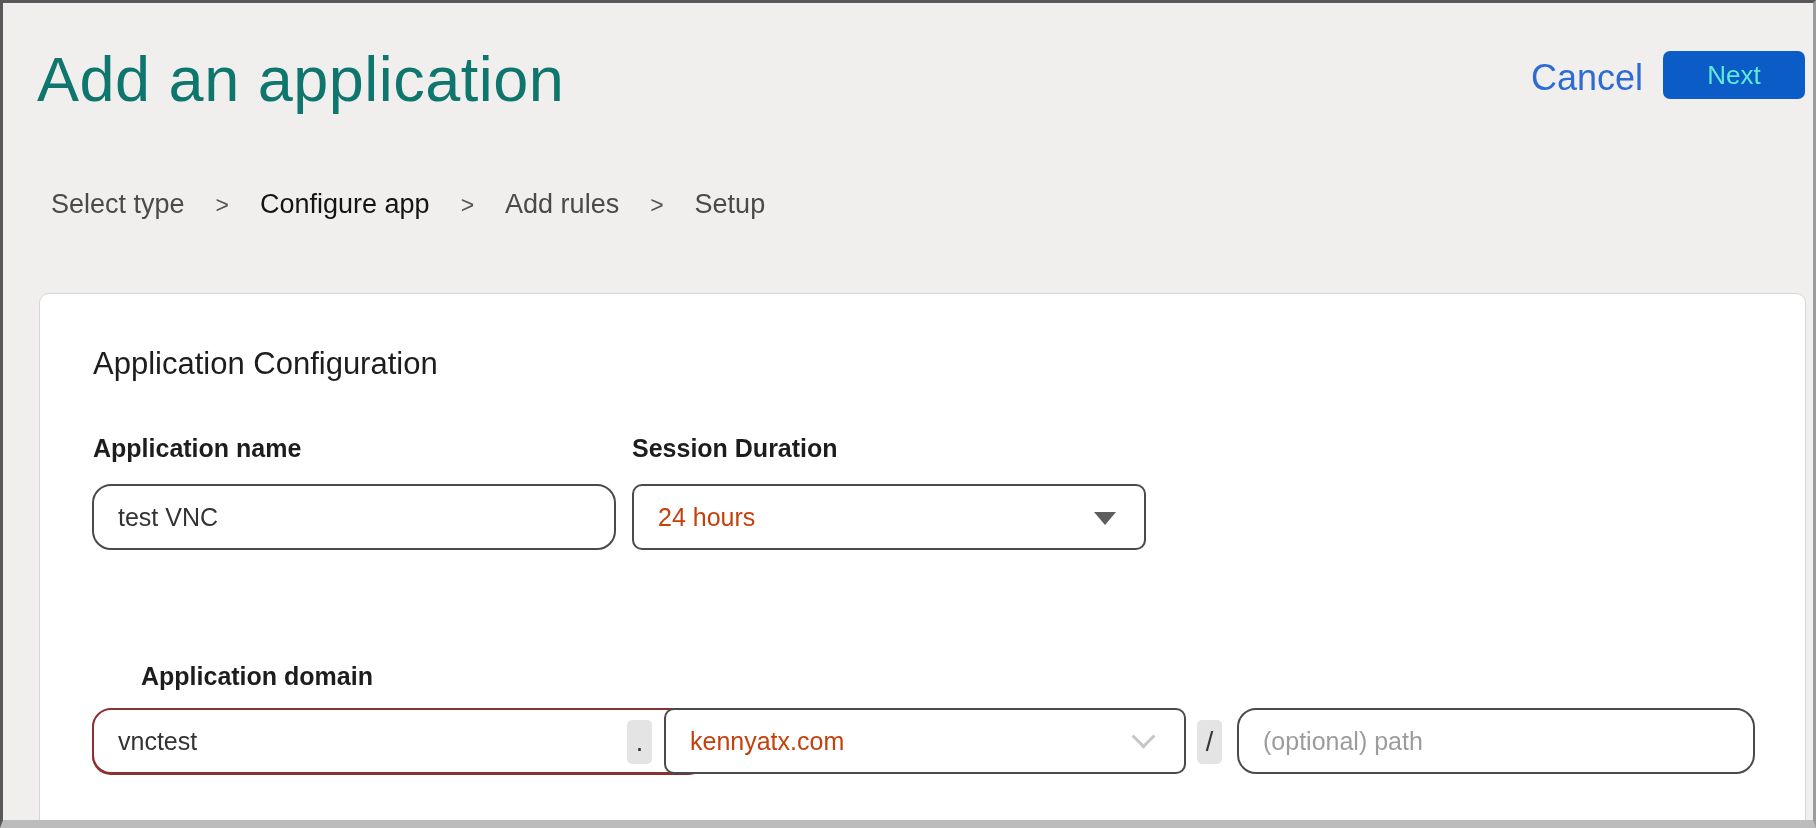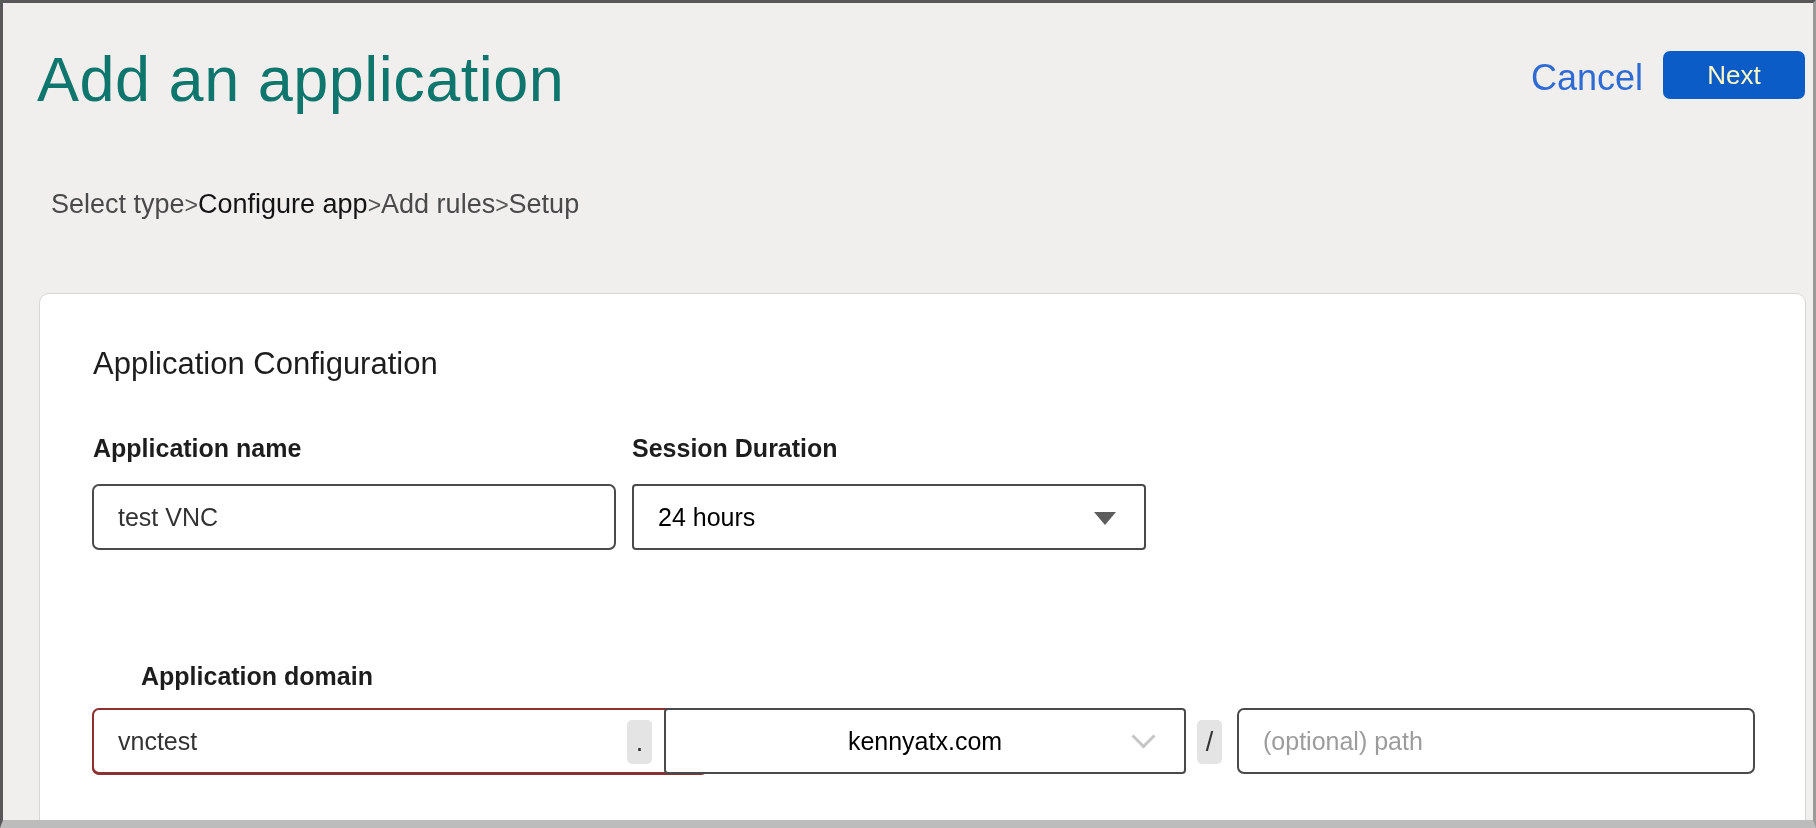--- a/index.html
+++ b/index.html
@@ -42,38 +42,39 @@
     cursor: pointer;
     white-space: nowrap;
   }
   .next-button {
     position: absolute;
     left: 1660px;
     top: 48px;
     width: 142px;
     height: 48px;
     background: #0c5cc7;
-    color: #fef9c3;
+    color: #5eead4;
     border: none;
     border-radius: 7px;
     font-size: 26px;
     font-family: inherit;
     display: flex;
     align-items: center;
     justify-content: center;
     cursor: pointer;
   }
 
   
   .breadcrumb {
     position: absolute;
     left: 48px;
     top: 186px;
     display: flex;
     align-items: baseline;
+    column-gap: 31px;
     font-size: 27px;
     color: #4a4a4a;
     white-space: nowrap;
   }
   .breadcrumb .step { cursor: pointer; }
   .breadcrumb .step.active { font-weight: 400; color: #141414; }
   .breadcrumb .sep { font-size: 23px; color: #555555; }
 
   
   .card {
@@ -103,49 +104,49 @@
     white-space: nowrap;
   }
   .lbl-name    { left: 53px;  top: 140px; }
   .lbl-session { left: 592px; top: 140px; }
   .lbl-domain  { left: 53px;  top: 368px; margin-left: 48px; }
 
   .text-input {
     position: absolute;
     height: 66px;
     border: 2px solid #4a4a4a;
-    border-radius: 7px;
+    border-radius: 19px;
     background: #ffffff;
     font-family: inherit;
     font-size: 25px;
     color: #333333;
     padding: 0 24px;
     outline: none;
   }
   .text-input::placeholder { color: #9c9c9c; opacity: 1; }
 
   .input-name      { left: 52px;   top: 190px; width: 524px; }
   .input-subdomain { left: 52px;   top: 414px; width: 616px; border-color: #8c3131; box-shadow: 0 1px 0 #8c3131; }
   .input-path      { left: 1197px; top: 414px; width: 518px; }
 
   .select-box {
     position: absolute;
     height: 66px;
     border: 2px solid #4a4a4a;
-    border-radius: 4px;
+    border-radius: 10px;
     background: #ffffff;
     display: flex;
     align-items: center;
     padding: 0 24px;
     font-size: 25px;
-    color: #000000;
+    color: #c2410c;
     cursor: pointer;
   }
   .select-session { left: 592px; top: 190px; width: 514px; }
-  .select-domain  { left: 624px; top: 414px; width: 522px; justify-content: center; }
+  .select-domain  { left: 624px; top: 414px; width: 522px; }
 
   .caret-down {
     position: absolute;
     right: 28px;
     top: 50%;
     margin-top: -5px;
     width: 0; height: 0;
     border-left: 11px solid transparent;
     border-right: 11px solid transparent;
     border-top: 13px solid #5d5d5d;

